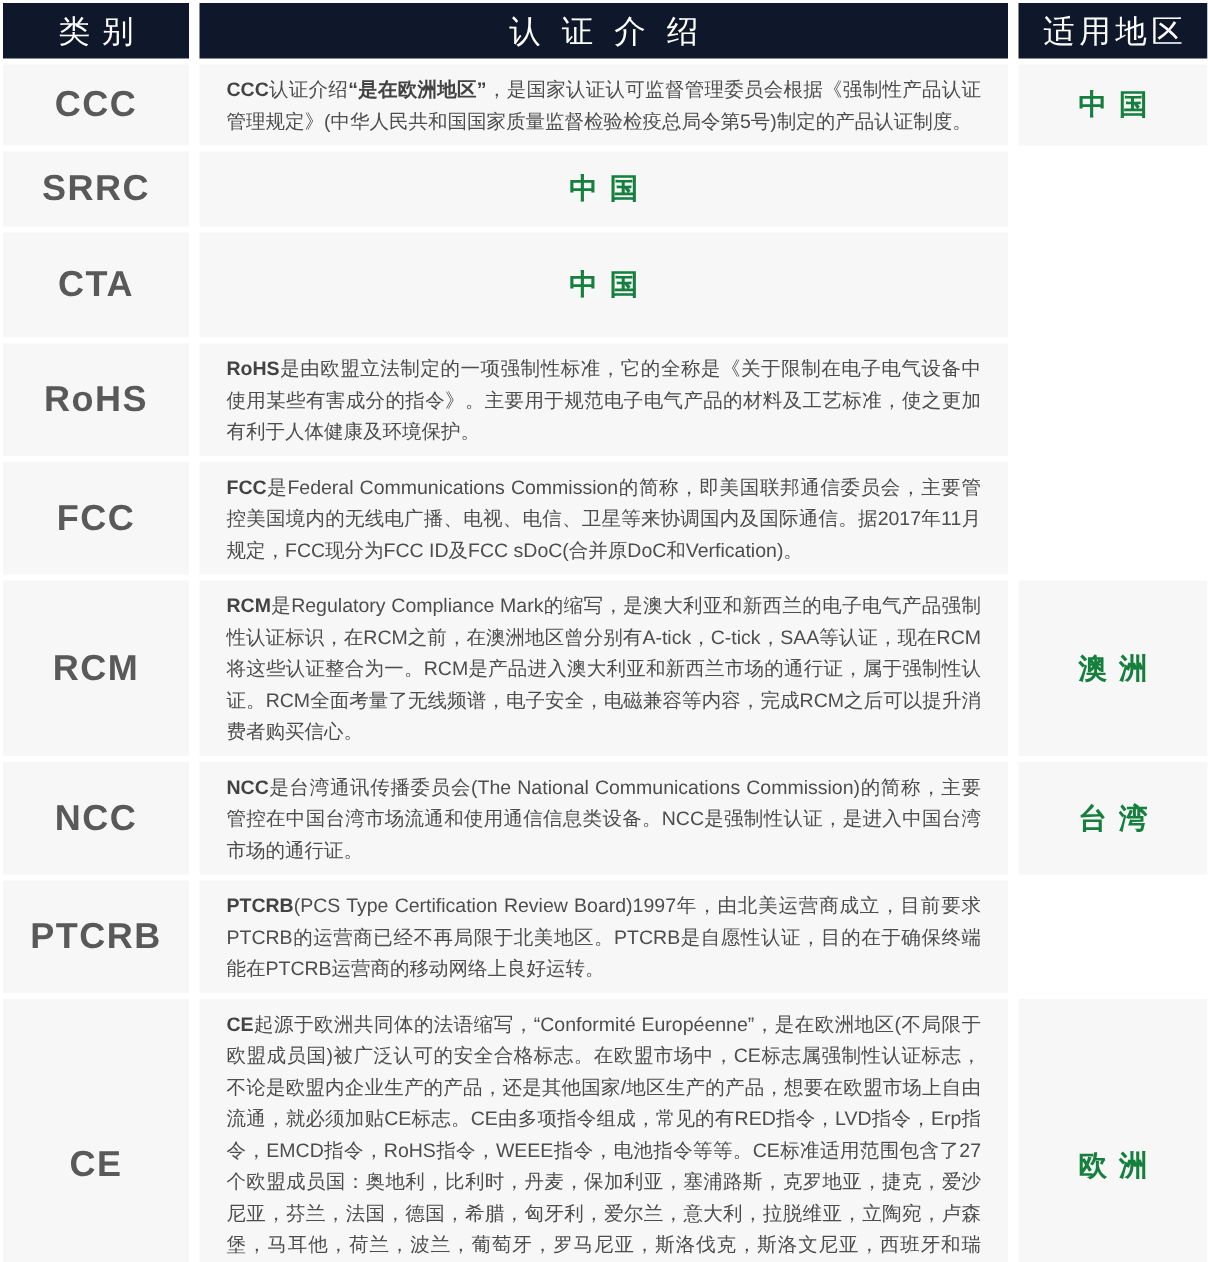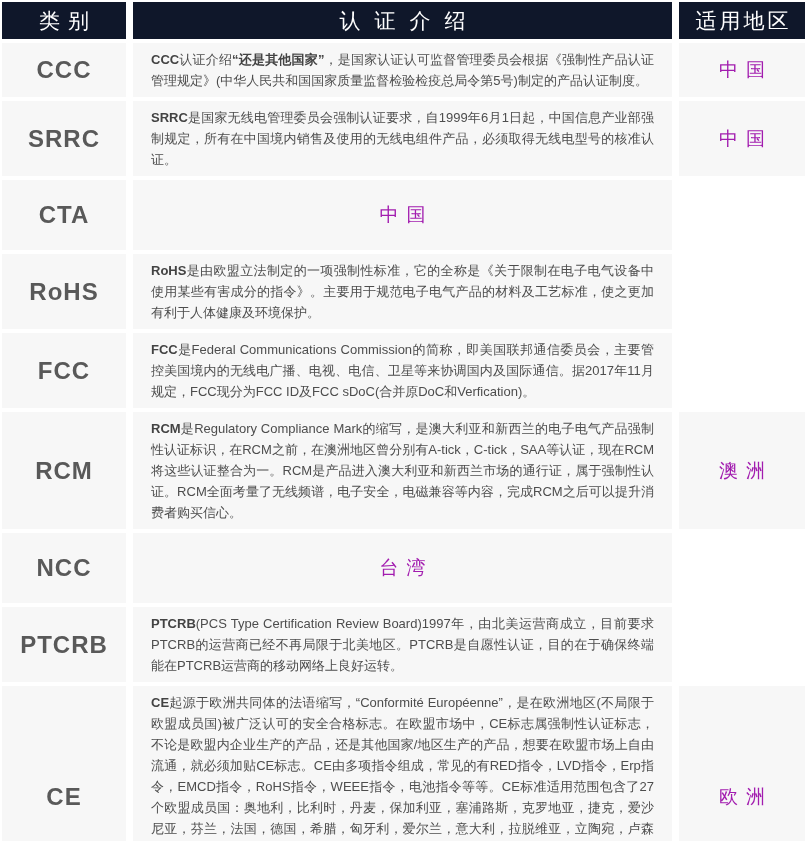--- a/index.html
+++ b/index.html
@@ -47,21 +47,21 @@
   }
   .desc-text {
     font-size: 13px;
     line-height: 21px;
     text-align: justify;
     color: #4d4d4d;
   }
   .desc-text b { font-weight: 700; color: #434343; }
   .region-cell {
     display: flex; align-items: center; justify-content: center;
-    font-weight: 400; font-size: 19px; color: #a21caf;
+    font-weight: 700; font-size: 19px; color: #15803d;
     letter-spacing: 8px; text-indent: 8px;
   }
   
   .tbody-row:nth-of-type(1)  { min-height: 53px; }
   .tbody-row:nth-of-type(2)  { min-height: 50px; }
   .tbody-row:nth-of-type(3)  { min-height: 70px; }
   .tbody-row:nth-of-type(4)  { min-height: 70px; }
   .tbody-row:nth-of-type(5)  { min-height: 70px; }
   .tbody-row:nth-of-type(6)  { min-height: 74px; }
   .tbody-row:nth-of-type(7)  { min-height: 70px; }
@@ -75,28 +75,25 @@
 <div class="cert-table">
   <div class="row header">
     <div class="cell h-cat">类别</div>
     <div class="cell h-intro">认证介绍</div>
     <div class="cell h-region">适用地区</div>
   </div>
 
   <div style="display:contents" id="table-body"><div class="row tbody-row">
         <div class="cell cat-cell">CCC</div>
         <div class="cell desc-cell">
-          <div class="desc-text"><b>CCC</b><span>认证介绍</span><b>“还是其他国家”</b><span>，是国家认证认可监督管理委员会根据《强制性产品认证管理规定》(中华人民共和国国家质量监督检验检疫总局令第5号)制定的产品认证制度。</span></div>
+          <div class="desc-text"><b>CCC</b><span>认证介绍</span><b>“是在欧洲地区”</b><span>，是国家认证认可监督管理委员会根据《强制性产品认证管理规定》(中华人民共和国国家质量监督检验检疫总局令第5号)制定的产品认证制度。</span></div>
         </div>
         <div class="cell region-cell">中国</div>
       </div><div class="row tbody-row">
         <div class="cell cat-cell">SRRC</div>
-        <div class="cell desc-cell">
-          <div class="desc-text"><b>SRRC</b><span>是国家无线电管理委员会强制认证要求，自1999年6月1日起，中国信息产业部强制规定，所有在中国境内销售及使用的无线电组件产品，必须取得无线电型号的核准认证。</span></div>
-        </div>
         <div class="cell region-cell">中国</div>
       </div><div class="row tbody-row">
         <div class="cell cat-cell">CTA</div>
         <div class="cell region-cell">中国</div>
       </div><div class="row tbody-row">
         <div class="cell cat-cell">RoHS</div>
         <div class="cell desc-cell">
           <div class="desc-text"><b>RoHS</b><span>是由欧盟立法制定的一项强制性标准，它的全称是《关于限制在电子电气设备中使用某些有害成分的指令》。主要用于规范电子电气产品的材料及工艺标准，使之更加有利于人体健康及环境保护。</span></div>
         </div>
       </div><div class="row tbody-row">
@@ -105,20 +102,23 @@
           <div class="desc-text"><b>FCC</b><span>是Federal Communications Commission的简称，即美国联邦通信委员会，主要管控美国境内的无线电广播、电视、电信、卫星等来协调国内及国际通信。据2017年11月规定，FCC现分为FCC ID及FCC sDoC(合并原DoC和Verfication)。</span></div>
         </div>
       </div><div class="row tbody-row">
         <div class="cell cat-cell">RCM</div>
         <div class="cell desc-cell">
           <div class="desc-text"><b>RCM</b><span>是Regulatory Compliance Mark的缩写，是澳大利亚和新西兰的电子电气产品强制性认证标识，在RCM之前，在澳洲地区曾分别有A-tick，C-tick，SAA等认证，现在RCM将这些认证整合为一。RCM是产品进入澳大利亚和新西兰市场的通行证，属于强制性认证。RCM全面考量了无线频谱，电子安全，电磁兼容等内容，完成RCM之后可以提升消费者购买信心。</span></div>
         </div>
         <div class="cell region-cell">澳洲</div>
       </div><div class="row tbody-row">
         <div class="cell cat-cell">NCC</div>
+        <div class="cell desc-cell">
+          <div class="desc-text"><b>NCC</b><span>是台湾通讯传播委员会(The National Communications Commission)的简称，主要管控在中国台湾市场流通和使用通信信息类设备。NCC是强制性认证，是进入中国台湾市场的通行证。</span></div>
+        </div>
         <div class="cell region-cell">台湾</div>
       </div><div class="row tbody-row">
         <div class="cell cat-cell">PTCRB</div>
         <div class="cell desc-cell">
           <div class="desc-text"><b>PTCRB</b><span>(PCS Type Certification Review Board)1997年，由北美运营商成立，目前要求PTCRB的运营商已经不再局限于北美地区。PTCRB是自愿性认证，目的在于确保终端能在PTCRB运营商的移动网络上良好运转。</span></div>
         </div>
       </div><div class="row tbody-row">
         <div class="cell cat-cell">CE</div>
         <div class="cell desc-cell">
           <div class="desc-text"><b>CE</b><span>起源于欧洲共同体的法语缩写，“Conformité Européenne”，是在欧洲地区(不局限于欧盟成员国)被广泛认可的安全合格标志。在欧盟市场中，CE标志属强制性认证标志，不论是欧盟内企业生产的产品，还是其他国家/地区生产的产品，想要在欧盟市场上自由流通，就必须加贴CE标志。CE由多项指令组成，常见的有RED指令，LVD指令，Erp指令，EMCD指令，RoHS指令，WEEE指令，电池指令等等。CE标准适用范围包含了27个欧盟成员国：奥地利，比利时，丹麦，保加利亚，塞浦路斯，克罗地亚，捷克，爱沙尼亚，芬兰，法国，德国，希腊，匈牙利，爱尔兰，意大利，拉脱维亚，立陶宛，卢森堡，马耳他，荷兰，波兰，葡萄牙，罗马尼亚，斯洛伐克，斯洛文尼亚，西班牙和瑞典；3个欧洲自由贸易协会成员国：冰岛，列支敦士登和挪威；1个半欧盟国家：土耳其。</span></div>

